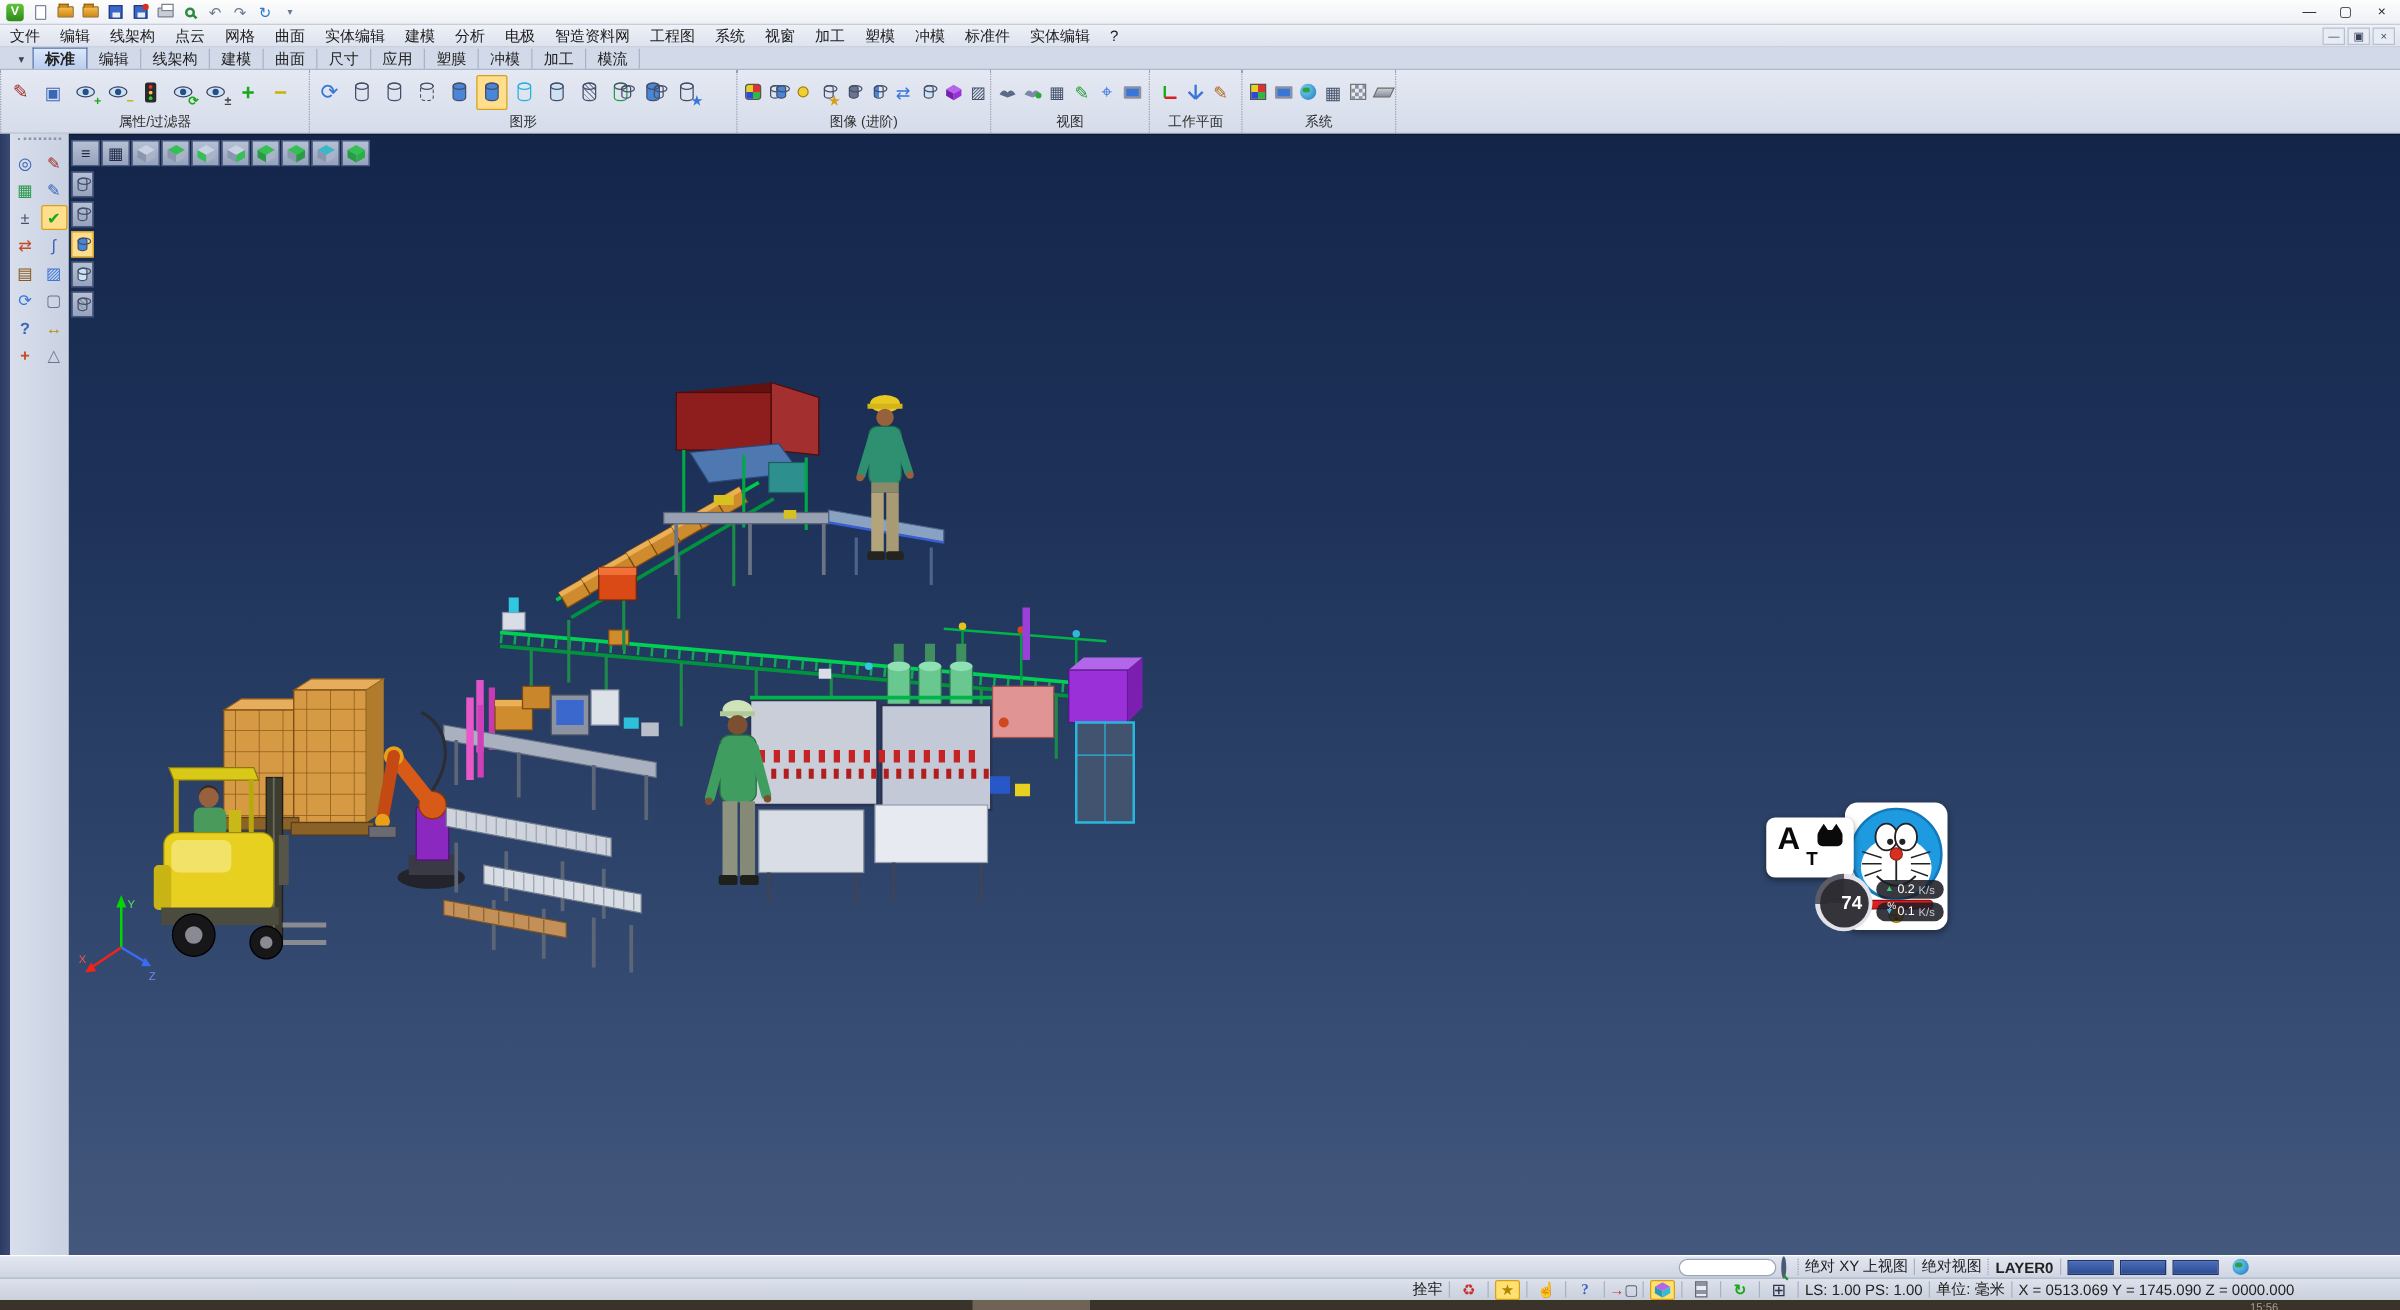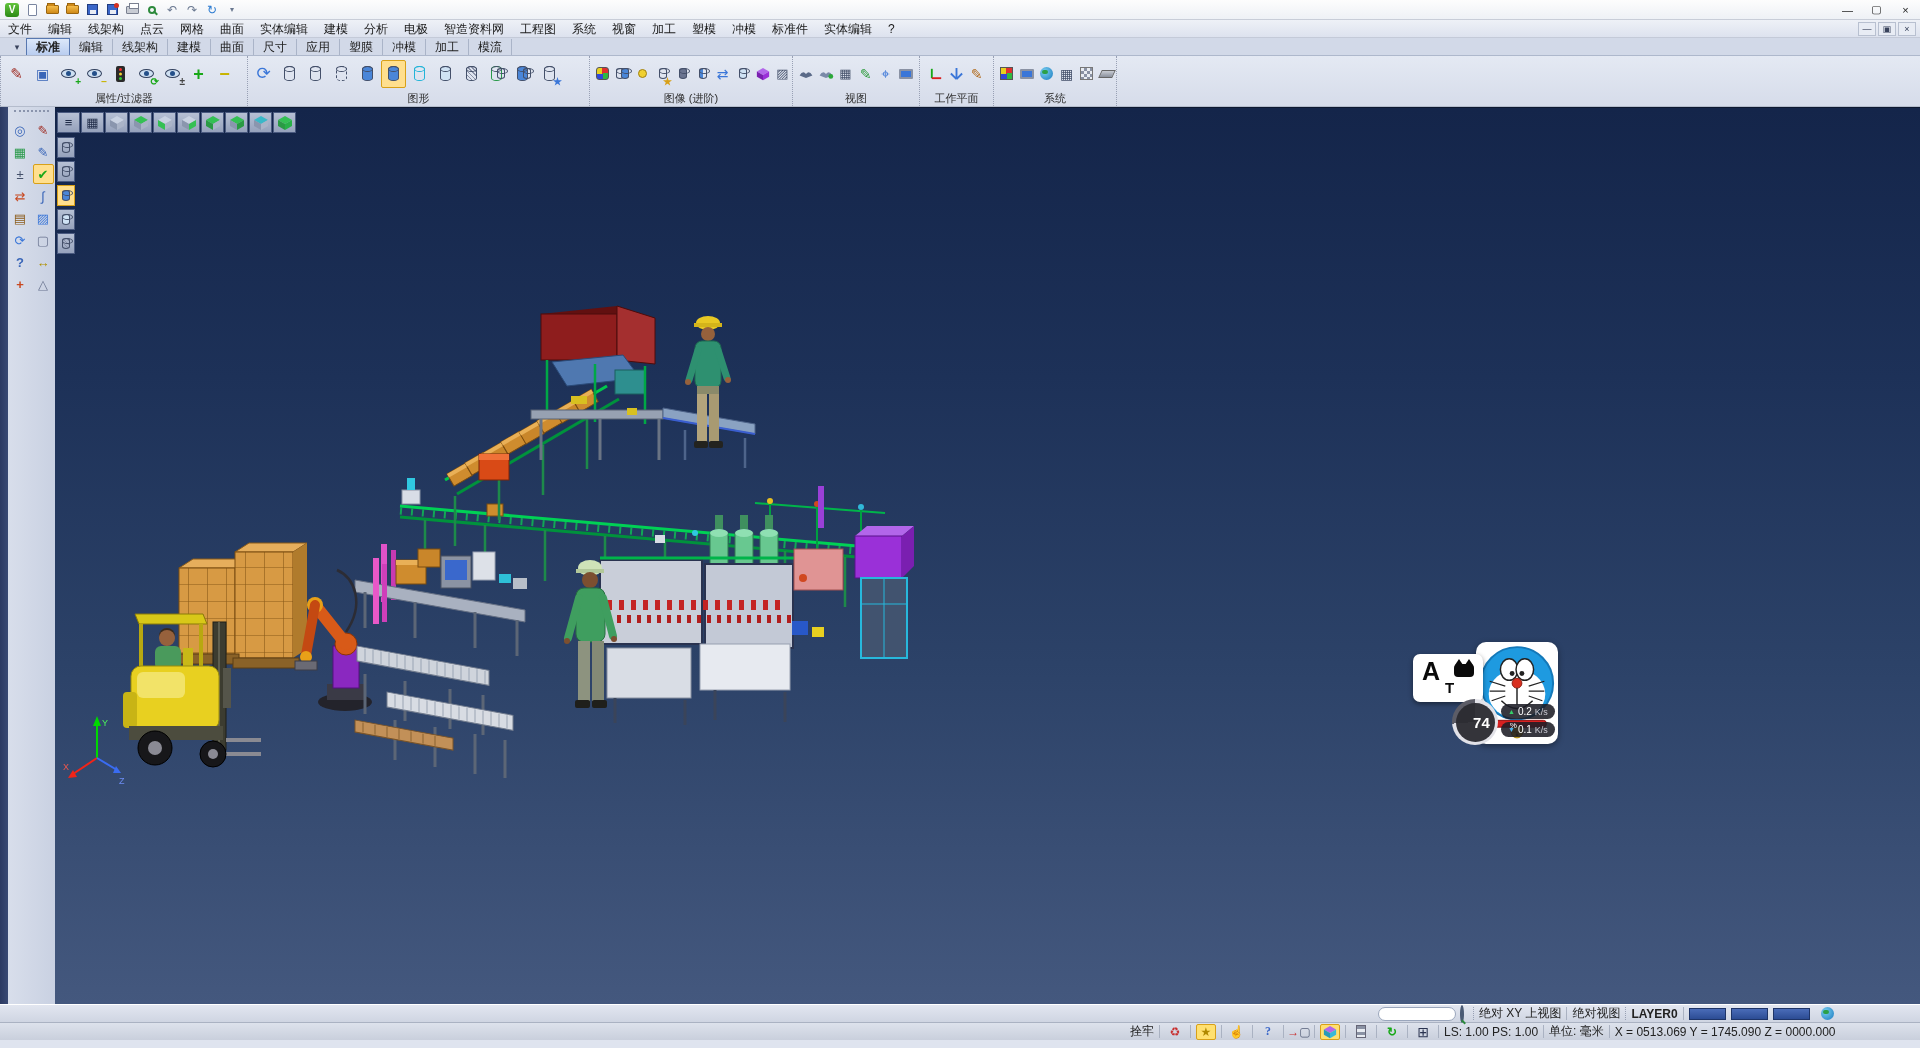--- a/index.html
+++ b/index.html
@@ -89,21 +89,21 @@
   .cat::before{left:1px;}.cat::after{right:1px;}
   .pct{position:absolute;left:1397px;top:591px;width:46px;height:46px;border-radius:50%;background:conic-gradient(#e2e2e8 0 266deg,#5c5c66 266deg 360deg);display:flex;align-items:center;justify-content:center;}
   .pct::after{content:"";position:absolute;inset:3.5px;border-radius:50%;background:rgba(42,42,48,.95);}
   .pct span{position:relative;z-index:1;color:#fff;font-weight:bold;font-size:15px;margin-left:20px;}
   .pct .pc{font-size:8px;font-weight:normal;}
   .pills{position:absolute;left:1446px;top:596px;display:flex;flex-direction:column;gap:3px;}
   .pill{height:15px;border-radius:8px;background:rgba(28,28,38,.88);color:#fff;font-size:10px;display:flex;align-items:center;gap:3px;padding:0 7px;}
   .pill .ar{font-size:7px;}
   .pill .un{color:#c9c9d2;font-size:9px;}
   
-  .sb1{height:18px;background:linear-gradient(#e2e6f0,#cfd5e2);display:flex;align-items:center;font-size:12px;color:#222;border-top:1px solid #fff;padding-left:35px;}
+  .sb1{height:18px;background:linear-gradient(#e2e6f0,#cfd5e2);display:flex;align-items:center;font-size:12px;color:#222;border-top:1px solid #fff;}
   .sb2{height:18px;background:linear-gradient(#dde2ec,#c9cfdc);display:flex;align-items:center;font-size:12px;color:#222;border-top:1px solid #aab2c2;}
   .vsep{border-left:1px solid #aab2c2;height:13px;margin:0 5px;}
   .dsep{border-left:1px dotted #98a0b4;height:13px;margin:0 5px;}
   .search-box{width:78px;height:14px;background:#fff;border:1px solid #9aa6bc;border-radius:7px;}
   .swatch{width:37px;height:12px;background:linear-gradient(#4a6cb8,#2c4c94);border:1px solid #1e3468;margin-right:5px;}
   .sbic{width:20px;height:16px;display:flex;align-items:center;justify-content:center;font-size:12px;border-radius:2px;}
   .sbic.sel{background:#ffe070;border:1px solid #d8a018;}
   .bars{width:10px;height:13px;background:repeating-linear-gradient(#8a92a4 0 3px,#e8ecf2 3px 6px);border:1px solid #667;}
   .sliver{height:8px;background:#39332a;position:relative;overflow:hidden;}
   .sliver .seg{position:absolute;left:778px;top:0;width:94px;height:8px;background:#6e6354;}
@@ -879,14 +879,18 @@
         <span style="color:#2a3350;font-size:14px;">⊞</span>
       </span>
     <span class="vsep"></span>
     <span>LS: 1.00 PS: 1.00</span>
     <span class="vsep"></span>
     <span>单位: 毫米</span>
     <span class="vsep"></span>
     <span>X = 0513.069 Y = 1745.090 Z = 0000.000</span>
   </div>
 
+  <div class="sliver">
+    <span class="seg"></span>
+    <span class="tm">15:56</span>
+  </div>
 
 </div>
 
 </body></html>

